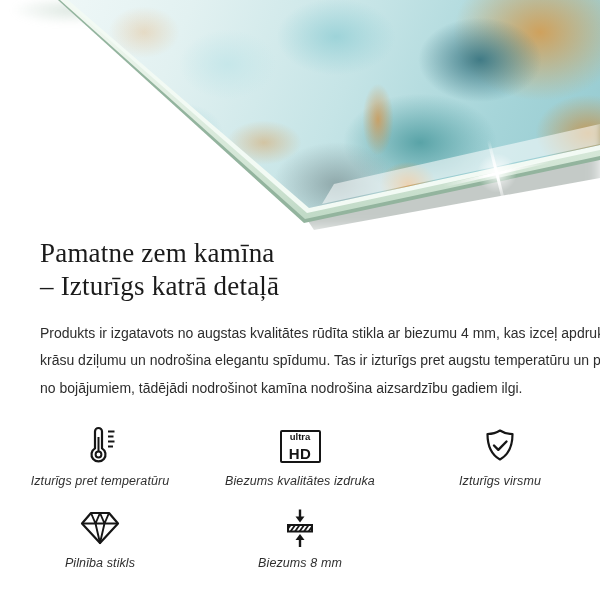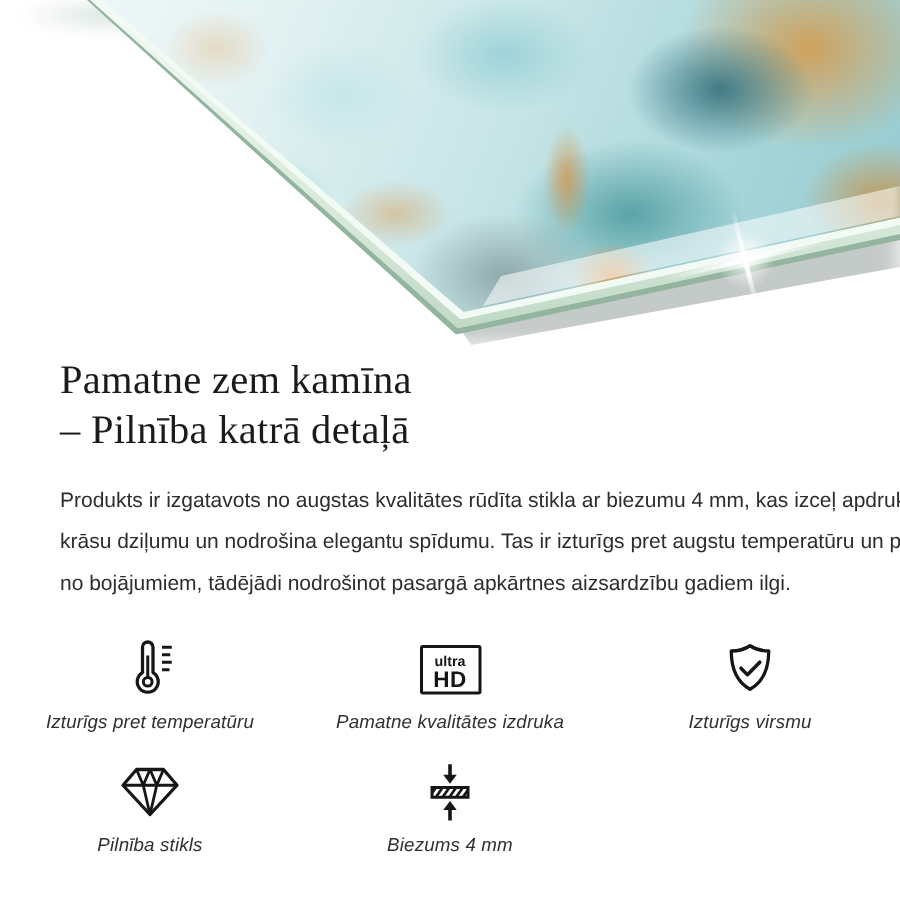--- a/index.html
+++ b/index.html
@@ -90,21 +90,21 @@
   .features{
     margin-top:21px;width:600px;
     display:grid;grid-template-columns:repeat(3,200px);row-gap:17px;
   }
   .feature{display:flex;flex-direction:column;align-items:center;}
   .feature .icon-box{height:46px;display:flex;align-items:center;justify-content:center;}
   .feature .label{margin-top:5px;font-size:12.5px;color:#303030;letter-spacing:.1px;font-style:italic;}
   svg.ic{stroke:#161616;fill:none;stroke-width:2.2;}
   .uhd-badge{
     width:37px;height:29px;border:2.5px solid #151515;border-radius:2px;
-    display:flex;flex-direction:column;align-items:center;justify-content:flex-end;
+    display:flex;flex-direction:column;align-items:center;justify-content:space-between;
     color:#151515;
   }
   .uhd-badge .t1{font-size:9.5px;font-weight:700;line-height:10px;}
   .uhd-badge .t2{font-size:15px;font-weight:800;line-height:14px;letter-spacing:.3px;}
   .bevel-shape{
     width:38px;height:34px;
     clip-path:polygon(0 100%,100% 0,100% 100%);
     background:repeating-linear-gradient(135deg,#161616 0 3.6px,transparent 3.6px 8.4px);
   }
 </style>
@@ -125,27 +125,27 @@
     <div class="sparkle">
       <div class="arm-long"></div>
       <div class="arm-short"></div>
       <div class="core"></div>
     </div>
   </div>
 
   <div class="content">
     <h1 class="page-title">
       <span>Pamatne zem kamīna</span><br>
-      <span>– Pilnība katrā detaļā</span>
+      <span>– Izturīgs katrā detaļā</span>
     </h1>
 
     <p class="description">
       <span>Produkts ir izgatavots no augstas kvalitātes rūdīta stikla ar biezumu 4 mm, kas izceļ apdrukas</span>
       <span>krāsu dziļumu un nodrošina elegantu spīdumu. Tas ir izturīgs pret augstu temperatūru un pasargā</span>
-      <span>no bojājumiem, tādējādi nodrošinot pasargā apkārtnes aizsardzību gadiem ilgi.</span>
+      <span>no bojājumiem, tādējādi nodrošinot kamīna nodrošina aizsardzību gadiem ilgi.</span>
     </p>
   </div>
 
   <div class="features">
 
     <div class="feature">
       <div class="icon-box">
         <svg class="ic" width="40" height="42" viewBox="0 0 40 42">
           <path d="M15 23.4 V6.5 A3.5 3.5 0 0 1 22 6.5 V23.4 A7 7 0 1 1 15 23.4 Z" stroke-linejoin="round"></path>
           <circle cx="18.5" cy="29.5" r="2.9" stroke-width="2"></circle>
@@ -159,21 +159,21 @@
       <div class="label">Izturīgs pret temperatūru</div>
     </div>
 
     <div class="feature">
       <div class="icon-box">
         <div class="uhd-badge">
           <div class="t1">ultra</div>
           <div class="t2">HD</div>
         </div>
       </div>
-      <div class="label">Pamatne kvalitātes izdruka</div>
+      <div class="label">Biezums kvalitātes izdruka</div>
     </div>
 
     <div class="feature">
       <div class="icon-box">
         <svg class="ic" width="40" height="40" viewBox="0 0 40 40">
           <path d="M20 4.5 C23.5 6.8 28.5 8 32.5 8 C32.5 19 29 28.5 20 33.5 C11 28.5 7.5 19 7.5 8 C11.5 8 16.5 6.8 20 4.5 Z" stroke-linejoin="round"></path>
           <path d="M14 19.5 L18.3 23.8 L26.5 15.5" stroke-width="2.4" stroke-linecap="round" stroke-linejoin="round"></path>
         </svg>
       </div>
       <div class="label">Izturīgs virsmu</div>
@@ -206,17 +206,17 @@
             <line x1="9.5" y1="25" x2="16.5" y2="15"></line>
             <line x1="14" y1="25" x2="21" y2="15"></line>
             <line x1="18.5" y1="25" x2="25.5" y2="15"></line>
             <line x1="23" y1="25" x2="30" y2="15"></line>
             <line x1="27.5" y1="25" x2="34.5" y2="15"></line>
           </g>
           <polygon points="15.5,32 24.5,32 20,26" fill="#161616" stroke="none"></polygon>
           <line x1="20" y1="31.5" x2="20" y2="39" stroke-width="2.4"></line>
         </svg>
       </div>
-      <div class="label">Biezums 4 mm</div>
+      <div class="label">Biezums 8 mm</div>
     </div>
 
   </div>
 </div>
 
 </body></html>

